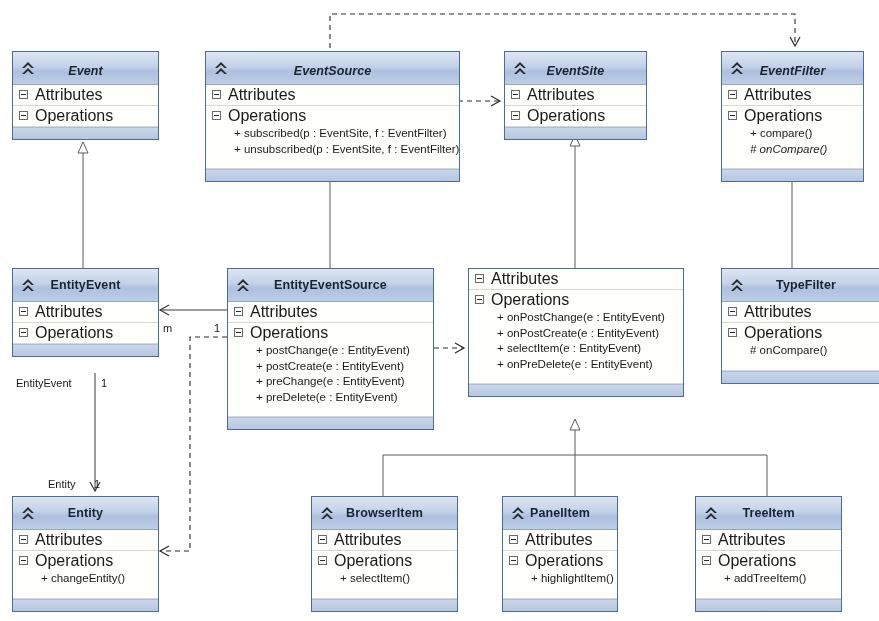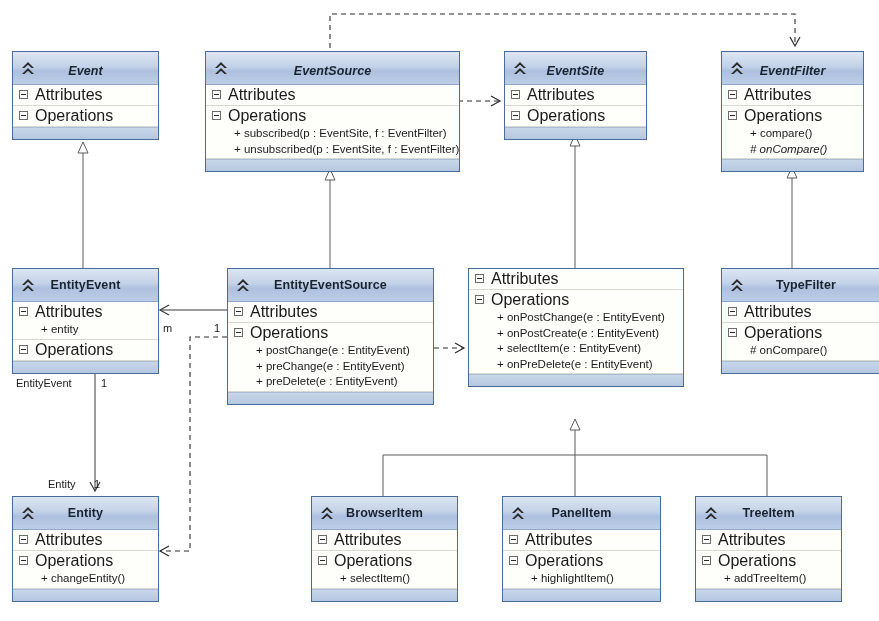--- a/index.html
+++ b/index.html
@@ -95,21 +95,21 @@
     background: #2a2a2a;
   }
   .member {
     font-size: 11.5px;
     line-height: 15.5px;
     color: #1a1a1a;
     padding-left: 28px;
     white-space: nowrap;
   }
   .member.abstract { font-style: italic; }
-  .member-list { padding-bottom: 1px; }
+  .member-list { padding-bottom: 11px; }
   .uml-footer {
     height: 11px;
     background: linear-gradient(to bottom, #c8d6e9 0%, #b5c7e0 100%);
     border-top: 1px solid #aabcd6;
   }
   
   .edge-label {
     position: absolute;
     font-size: 11px;
     color: #1a1a1a;
@@ -293,23 +293,20 @@
           </svg>
       </span>
       <span class="uml-title">EntityEvent</span>
     </div>
     <div class="uml-body">
       <div class="compartment">
         <div class="comp-head">
           <span class="minus-box"></span>
           <span>Attributes</span>
         </div>
-        <div class="member-list">
-          <div class="member">+ entity</div>
-        </div>
       </div>
       <div class="compartment">
         <div class="comp-head">
           <span class="minus-box"></span>
           <span>Operations</span>
         </div>
       </div>
     </div>
     <div class="uml-footer"></div>
   </div>
@@ -330,20 +327,21 @@
           <span>Attributes</span>
         </div>
       </div>
       <div class="compartment">
         <div class="comp-head">
           <span class="minus-box"></span>
           <span>Operations</span>
         </div>
         <div class="member-list">
           <div class="member">+ postChange(e : EntityEvent)</div>
+          <div class="member">+ postCreate(e : EntityEvent)</div>
           <div class="member">+ preChange(e : EntityEvent)</div>
           <div class="member">+ preDelete(e : EntityEvent)</div>
         </div>
       </div>
     </div>
     <div class="uml-footer"></div>
   </div>
 
   <div class="uml-class" style="left:468px; top:268px; width:216px;">
     <div class="uml-body">
@@ -449,21 +447,21 @@
           <span>Operations</span>
         </div>
         <div class="member-list">
           <div class="member">+ selectItem()</div>
         </div>
       </div>
     </div>
     <div class="uml-footer"></div>
   </div>
 
-  <div class="uml-class" style="left:502px; top:496px; width:159px;">
+  <div class="uml-class" style="left:502px; top:496px; width:116px;">
     <div class="uml-header">
       <span class="chev-icon">
         <svg viewBox="0 0 16 18" width="16" height="18">
             <path d="M2,9 L8,3 L14,9 L11.5,9 L8,5.8 L4.5,9 Z M2,15 L8,9 L14,15 L11.5,15 L8,11.8 L4.5,15 Z" fill="#2a2a2a"></path>
           </svg>
       </span>
       <span class="uml-title">PanelItem</span>
     </div>
     <div class="uml-body">
       <div class="compartment">

